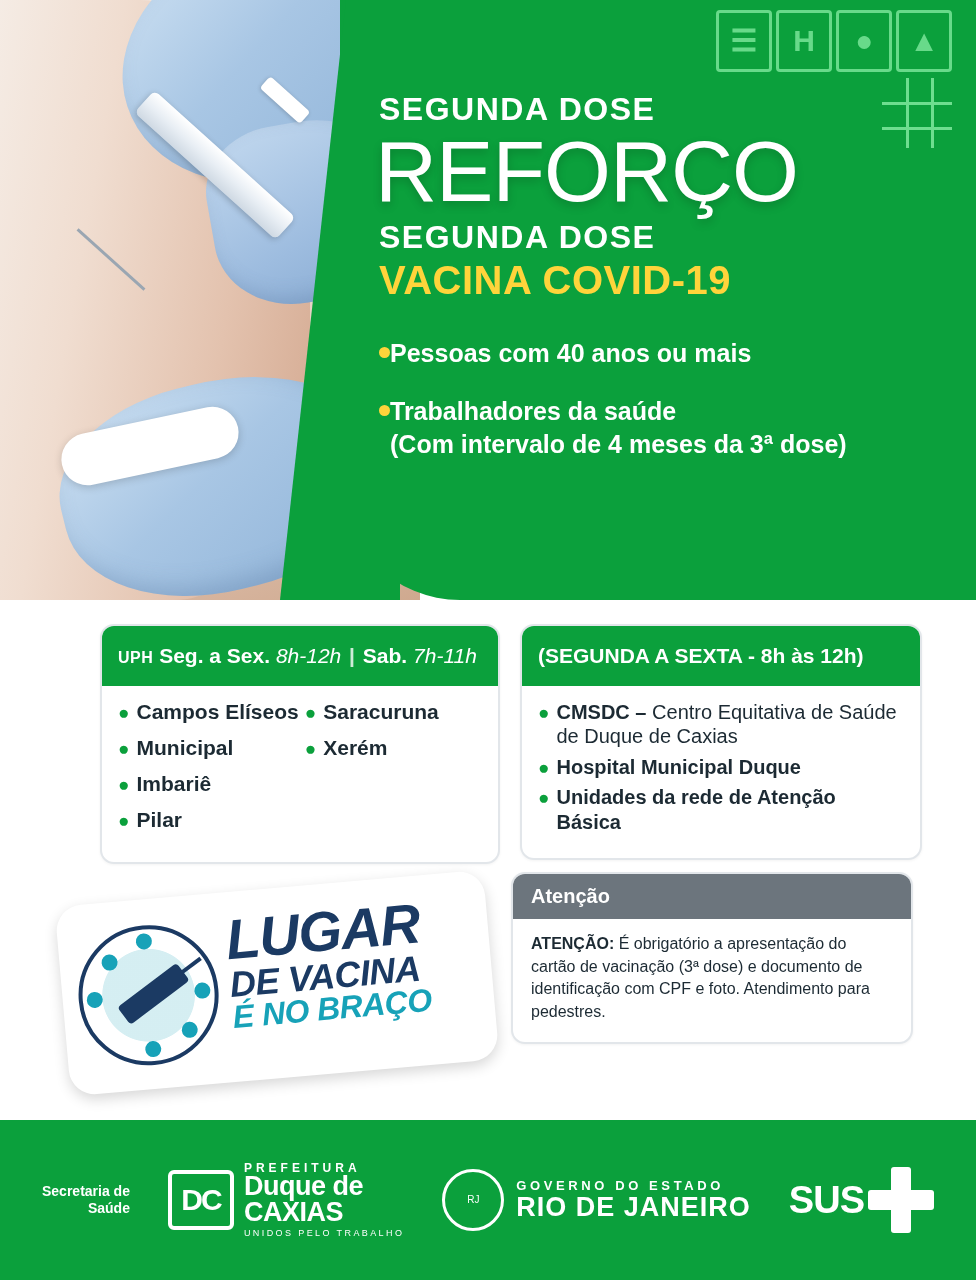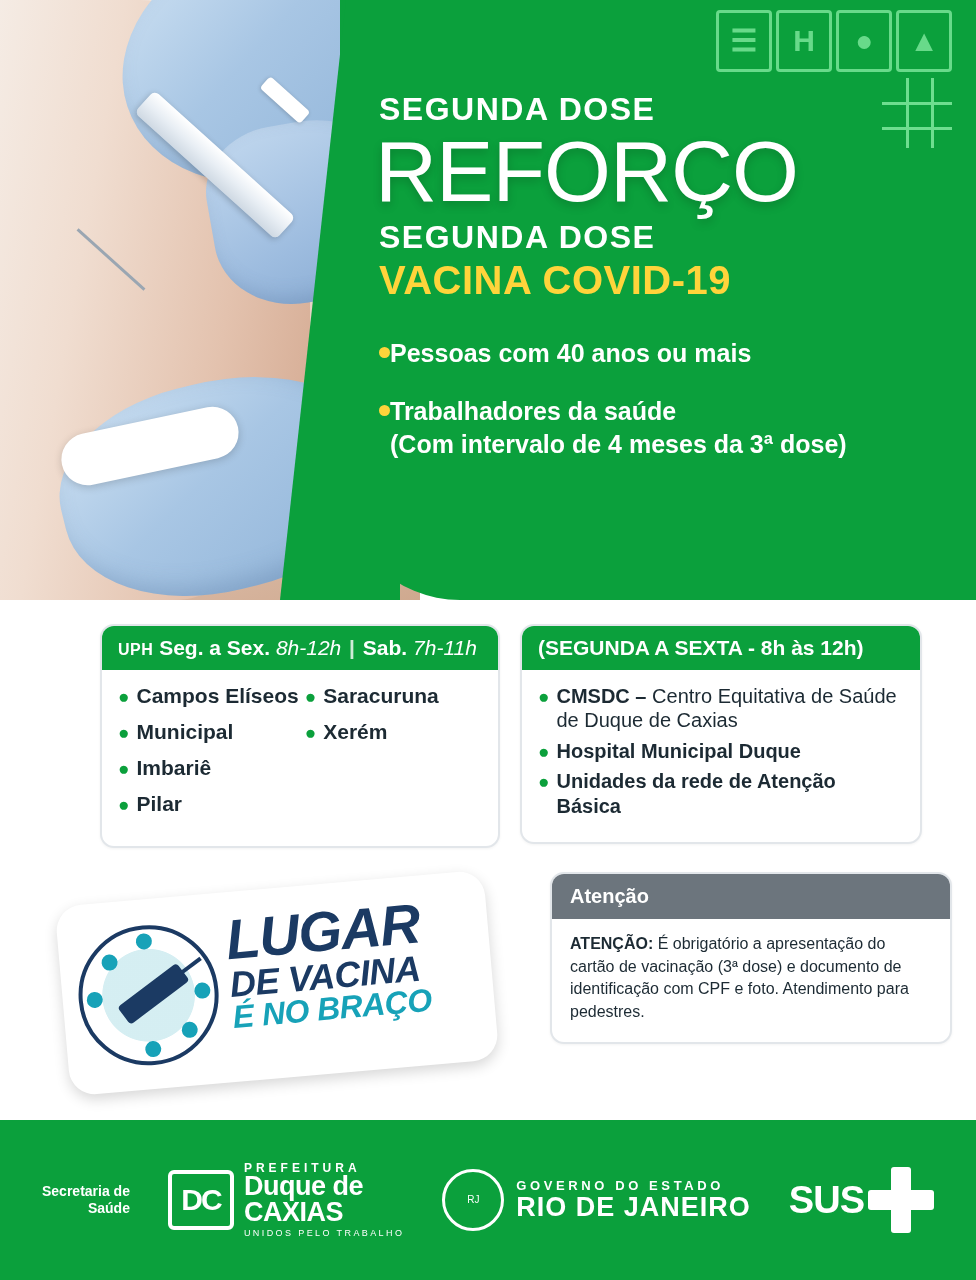--- a/index.html
+++ b/index.html
@@ -212,21 +212,21 @@
     position: absolute;
     background: #ffffff;
     border: 2px solid #e2e6ea;
     border-radius: 14px;
     overflow: hidden;
     box-shadow: 0 1px 3px rgba(0,0,0,.05);
   }
   .card-head {
     background: #0ba03c;
     color: #ffffff;
-    padding: 10px 16px;
+    padding: 18px 16px;
     font-size: 21px;
     font-weight: bold;
     white-space: nowrap;
   }
   .card-head .light { font-weight: normal; font-style: italic; }
   .card-head .sep { opacity: .8; padding: 0 2px; }
   .uph-tag { font-size: 16px; letter-spacing: .5px; }
   .card-body { padding: 14px 16px 18px 16px; }
 
   
@@ -261,21 +261,21 @@
     gap: 7px;
     font-size: 20px;
     color: #1c2a33;
     margin-bottom: 6px;
     line-height: 1.22;
   }
   .unit-item .pin { margin-top: 3px; }
   .unit-item b { font-weight: bold; }
 
   
-  #card-atencao { left: 550px; top: 272px; width: 402px; }
+  #card-atencao { left: 511px; top: 272px; width: 402px; }
   .att-head {
     background: #6c757d;
     color: #ffffff;
     padding: 11px 18px;
     font-size: 20px;
     font-weight: bold;
   }
   .att-body {
     padding: 14px 18px 18px 18px;
     font-size: 16px;

